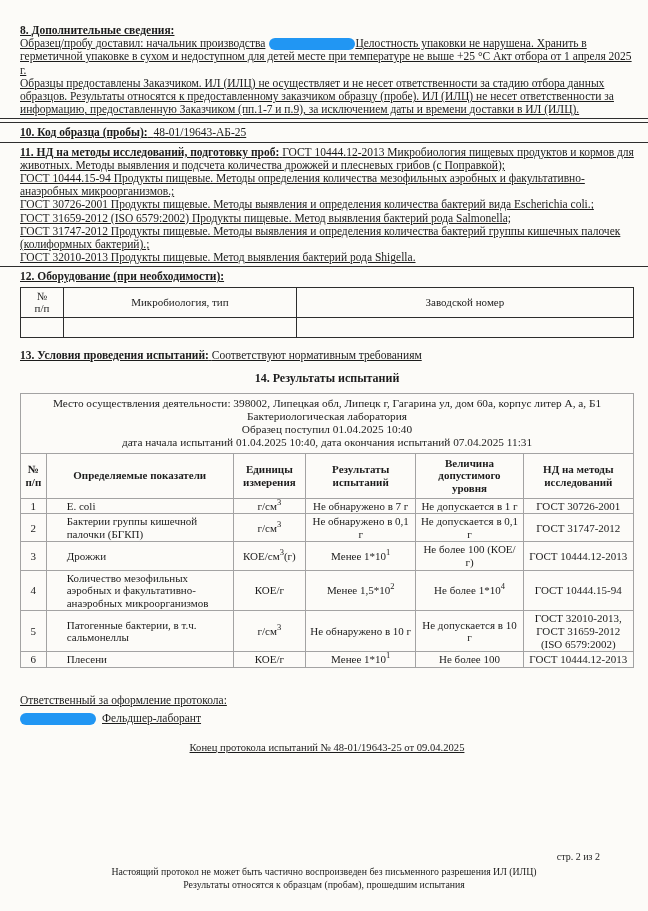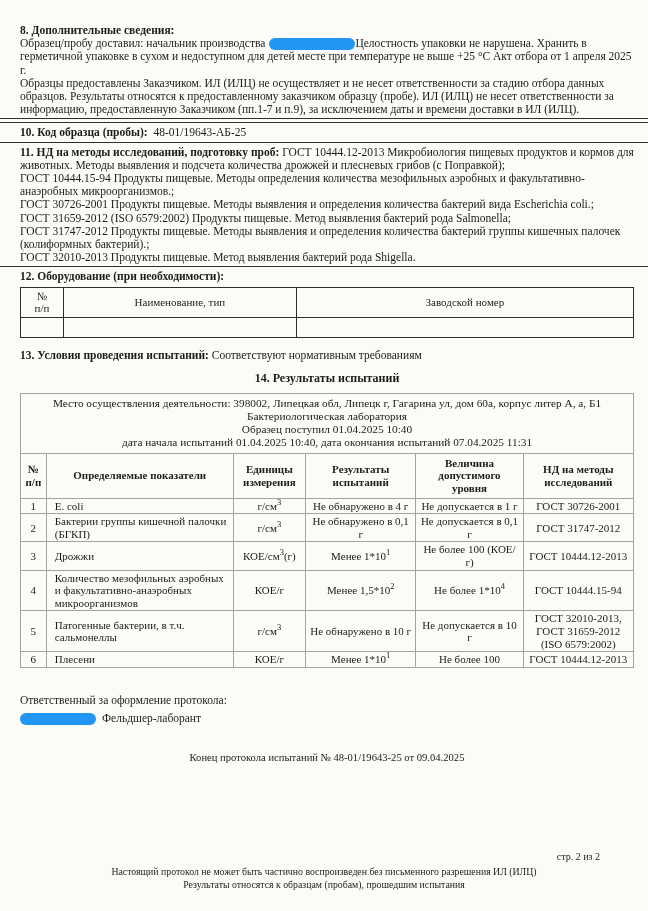--- a/index.html
+++ b/index.html
@@ -8,21 +8,21 @@
     width:648px; height:911px;
     background:#fcfbf8;
     overflow:hidden;
     font-family:"Liberation Serif","DejaVu Serif",serif;
     color:#1c1c1c;
     font-size:11.5px;
     line-height:13.2px;
     box-sizing:border-box;
     padding:24px 14px 0 20px;
   }
-  p { margin:0; }
+  p { margin:0;text-decoration:underline; }
   b { font-weight:bold; }
   .rule {
     height:0; border:0; border-top:1.5px solid #2e2e2e;
     margin:2px -14px 3px -20px;
   }
   .redaction {
     display:inline-block;
     height:12px;
     border-radius:7px;
     vertical-align:text-bottom;
@@ -53,27 +53,27 @@
   .res-table th { font-weight:bold; text-align:center; white-space:pre-line; padding:3px 2px; }
   .res-table .meta-cell { padding:3px 4px 4px 4px; font-size:11.3px; line-height:13px; }
   .meta-line { text-align:center; }
   .res-table col.c1 { width:4.2%; }
   .res-table col.c2 { width:30.5%; }
   .res-table col.c3 { width:11.8%; }
   .res-table col.c4 { width:18%; }
   .res-table col.c5 { width:17.5%; }
   .res-table col.c6 { width:18%; }
   .res-table td.c-num { text-align:center; }
-  .res-table td.c-ind { text-align:left; padding-left:8px; }
+  .res-table td.c-ind { text-align:left; padding-left:20px; }
   .res-table td.c-mid { text-align:center; }
   .res-table sup { font-size:8.5px; line-height:0; }
 
   .sig-block { margin-top:26px; }
   .sig-row { margin-top:5px; }
-  .end-line { text-align:center; margin-top:26px; font-size:10.6px; }
+  .end-line { text-align:center; margin-top:16px; font-size:10.6px; }
 
   .footer { position:absolute; left:0; right:0; bottom:20px; font-size:10px; line-height:13px; }
   .footer .page-num { text-align:right; padding-right:48px; margin-bottom:3px; }
   .footer .f-line { text-align:center; font-size:9.8px; line-height:12.3px; }
 </style>
 </head>
 <body>
 
 <div class="page">
 
@@ -101,21 +101,21 @@
   </div>
   <div class="rule"></div>
 
   <div class="sect">
     <p><b>12. Оборудование (при необходимости):</b></p>
     <table class="equip-table">
       <thead>
         <tr>
           <th class="num">№
 п/п</th>
-          <th class="name">Наименование, тип</th>
+          <th class="name">Микробиология, тип</th>
           <th class="serial">Заводской номер</th>
         </tr>
       </thead>
       <tbody>
         <tr>
           <td></td>
           <td></td>
           <td></td>
         </tr>
       </tbody>
@@ -158,21 +158,21 @@
 уровня</th>
         <th>НД на методы
 исследований</th>
       </tr>
     </thead>
     <tbody id="results-body">
         <tr>
           <td class="c-num">1</td>
           <td class="c-ind">E. coli</td>
           <td class="c-mid">г/см<sup>3</sup></td>
-          <td class="c-mid">Не обнаружено в 4 г</td>
+          <td class="c-mid">Не обнаружено в 7 г</td>
           <td class="c-mid">Не допускается в 1 г</td>
           <td class="c-mid">ГОСТ 30726-2001</td>
         </tr>
         <tr>
           <td class="c-num">2</td>
           <td class="c-ind">Бактерии группы кишечной палочки (БГКП)</td>
           <td class="c-mid">г/см<sup>3</sup></td>
           <td class="c-mid">Не обнаружено в 0,1 г</td>
           <td class="c-mid">Не допускается в 0,1 г</td>
           <td class="c-mid">ГОСТ 31747-2012</td>

